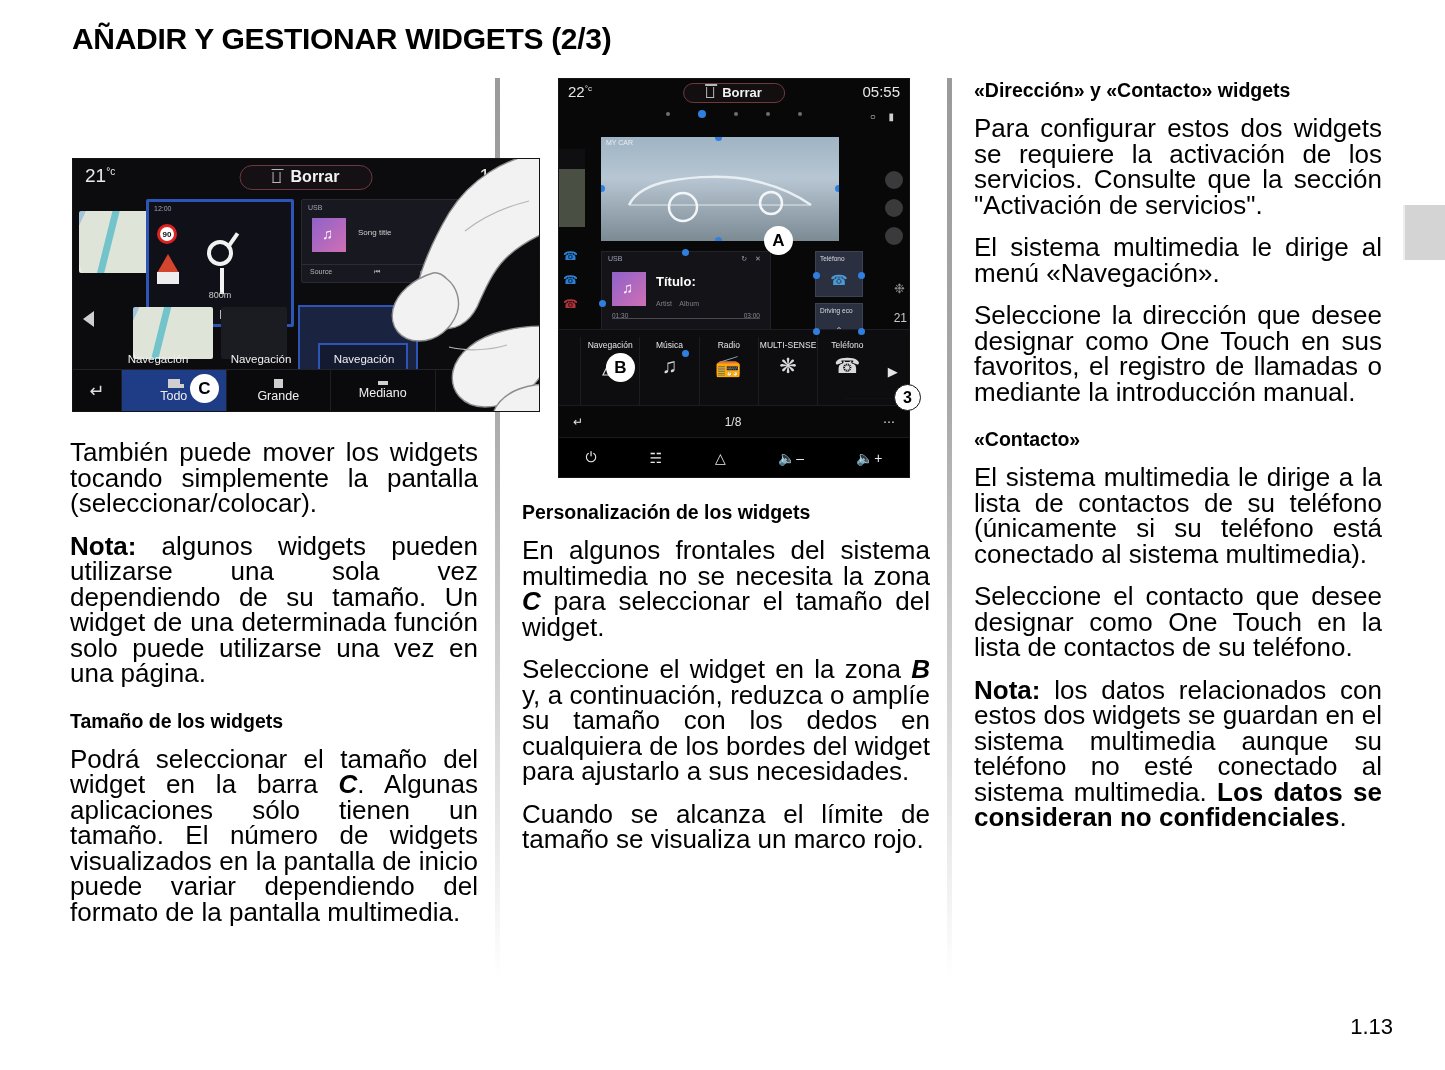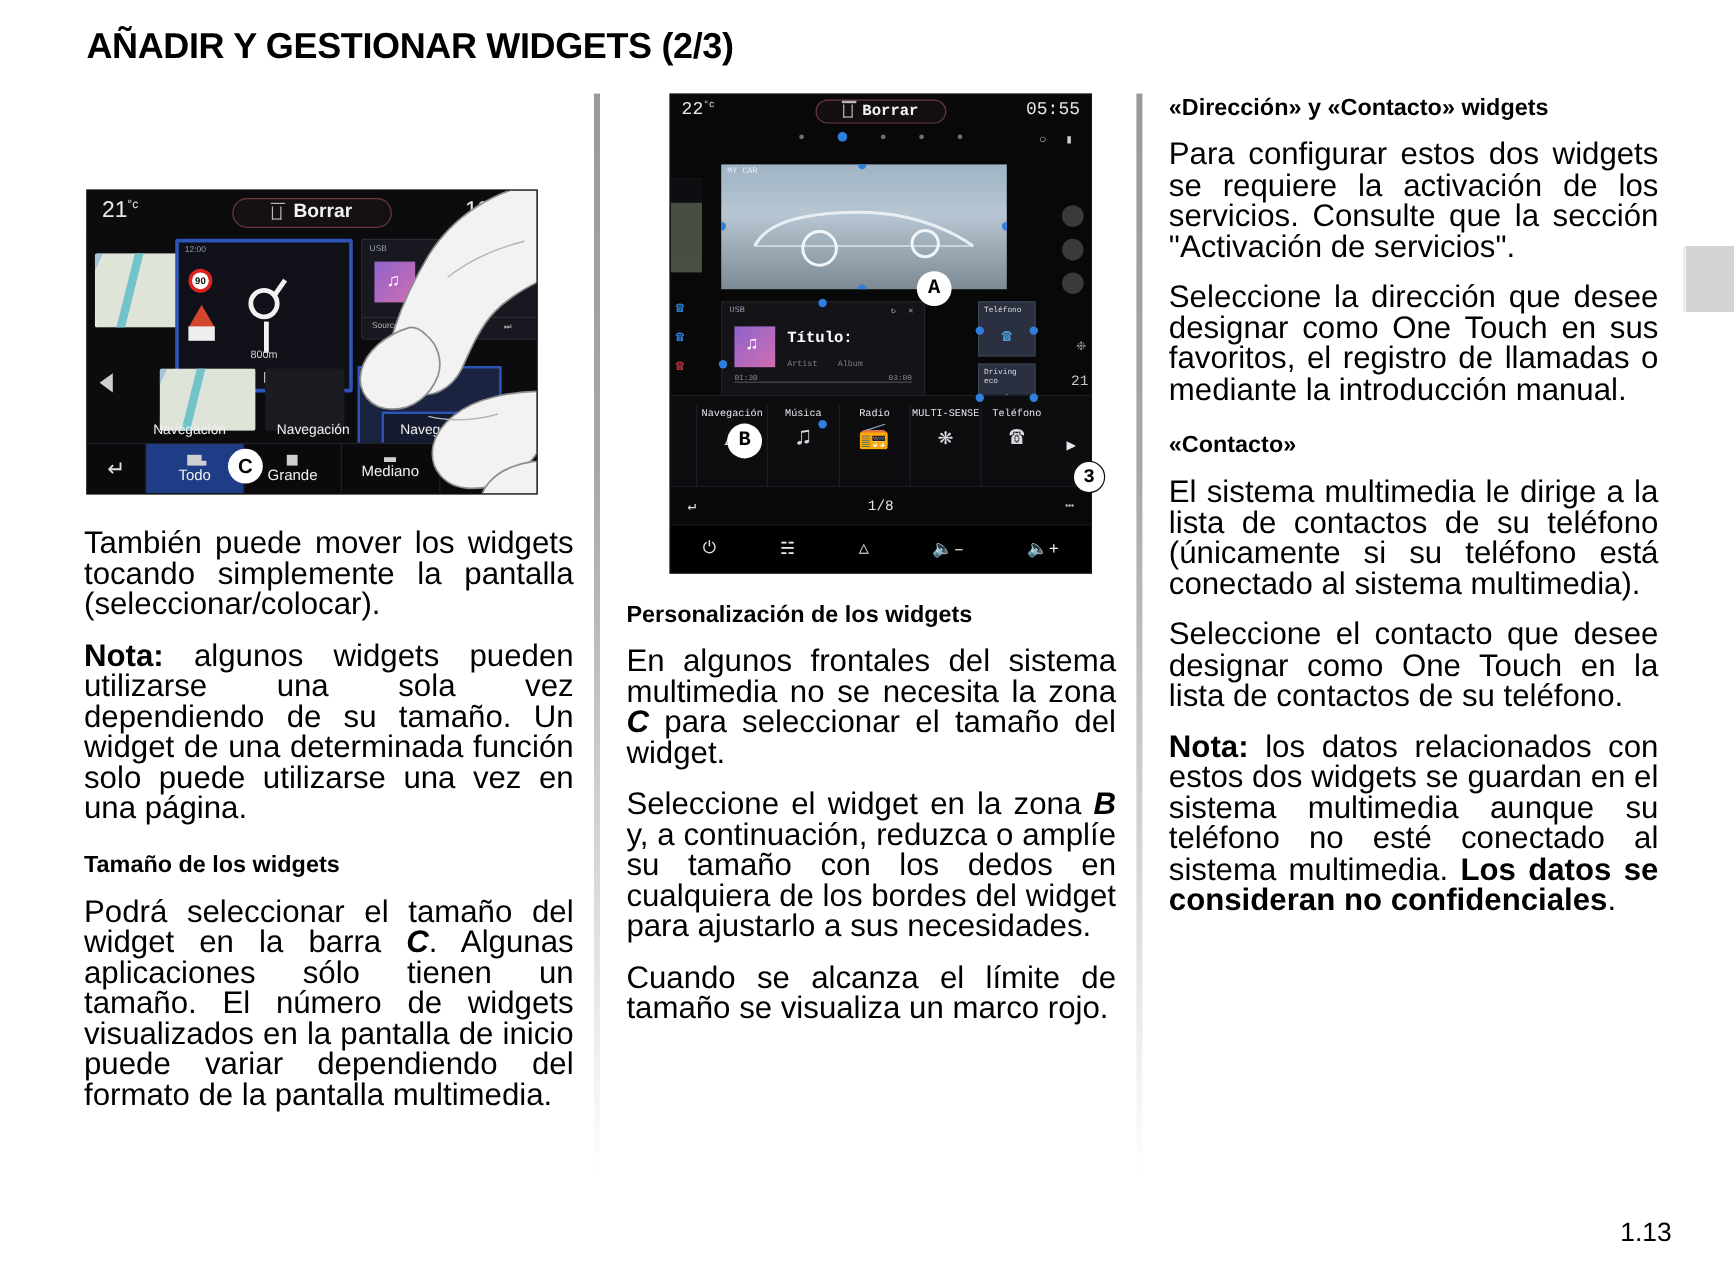--- a/index.html
+++ b/index.html
@@ -59,21 +59,21 @@
   }
   h3.sub.first{ margin-top:0; }
   .b{ font-weight:bold; }
   .i{ font-style:italic; font-weight:bold; }
 
   
   .shot{ position:relative; background:#0a0a0a; overflow:hidden; }
 
   
   .shot1{
-    width:376px; height:254px;
+    width:468px; height:254px;
     margin:80px 0 28px 2px;
     background:#0c0c0e;
     border:1px solid #141414;
   }
   .s1-top{
     position:absolute; left:0; top:0; width:100%; height:34px;
     background:#0c0c0e;
   }
   .s1-temp{ position:absolute; left:12px; top:6px; color:#e9e9e9; font-size:19px; }
   .s1-temp sup{ font-size:10px; }
@@ -289,21 +289,21 @@
     position:absolute; left:322px; bottom:79px;
     width:60px; height:1px; background:#111;
   }
   .callout3{
     position:absolute; left:372px; bottom:67px;
     width:27px;height:27px;border-radius:50%;
     border:1.5px solid #111; background:#fff; color:#000;
     display:flex;align-items:center;justify-content:center;
     font-size:16px; font-weight:bold;
   }
-  .shot2-wrap{ position:relative;font-family:Liberation Mono, monospace; }
+  .shot2-wrap{ position:relative; }
 </style>
 </head>
 <body>
 
 <div class="page-title">AÑADIR Y GESTIONAR WIDGETS (2/3)</div>
 
 <div class="divider div-1"></div>
 <div class="divider div-2"></div>
 <div class="side-tab"></div>
 
@@ -540,20 +540,21 @@
 
   <p class="txt"><span>Seleccione el widget en la zona </span><span class="i">B</span><span> y, a continuación, reduzca o amplíe su tamaño con los dedos en cualquiera de los bordes del widget para ajustarlo a sus necesidades.</span></p>
 
   <p class="txt last">Cuando se alcanza el límite de tamaño se visualiza un marco rojo.</p>
 </div>
 
 <div class="col col-3">
   <h3 class="sub first">«Dirección» y «Contacto» widgets</h3>
   <p class="txt">Para configurar estos dos widgets se requiere la activación de los servicios. Consulte que la sección "Activación de servicios".</p>
 
+  <p class="txt">El sistema multimedia le dirige al menú «Navegación».</p>
   <p class="txt">Seleccione la dirección que desee designar como One Touch en sus favoritos, el registro de llamadas o mediante la introducción manual.</p>
 
   <h3 class="sub">«Contacto»</h3>
   <p class="txt">El sistema multimedia le dirige a la lista de contactos de su teléfono (únicamente si su teléfono está conectado al sistema multimedia).</p>
   <p class="txt">Seleccione el contacto que desee designar como One Touch en la lista de contactos de su teléfono.</p>
 
   <p class="txt last"><span class="b">Nota:</span><span> los datos relacionados con estos dos widgets se guardan en el sistema multimedia aunque su teléfono no esté conectado al sistema multimedia. </span><span class="b">Los datos se consideran no confidenciales</span><span>.</span></p>
 </div>
 
 <div class="page-num">1.13</div>

